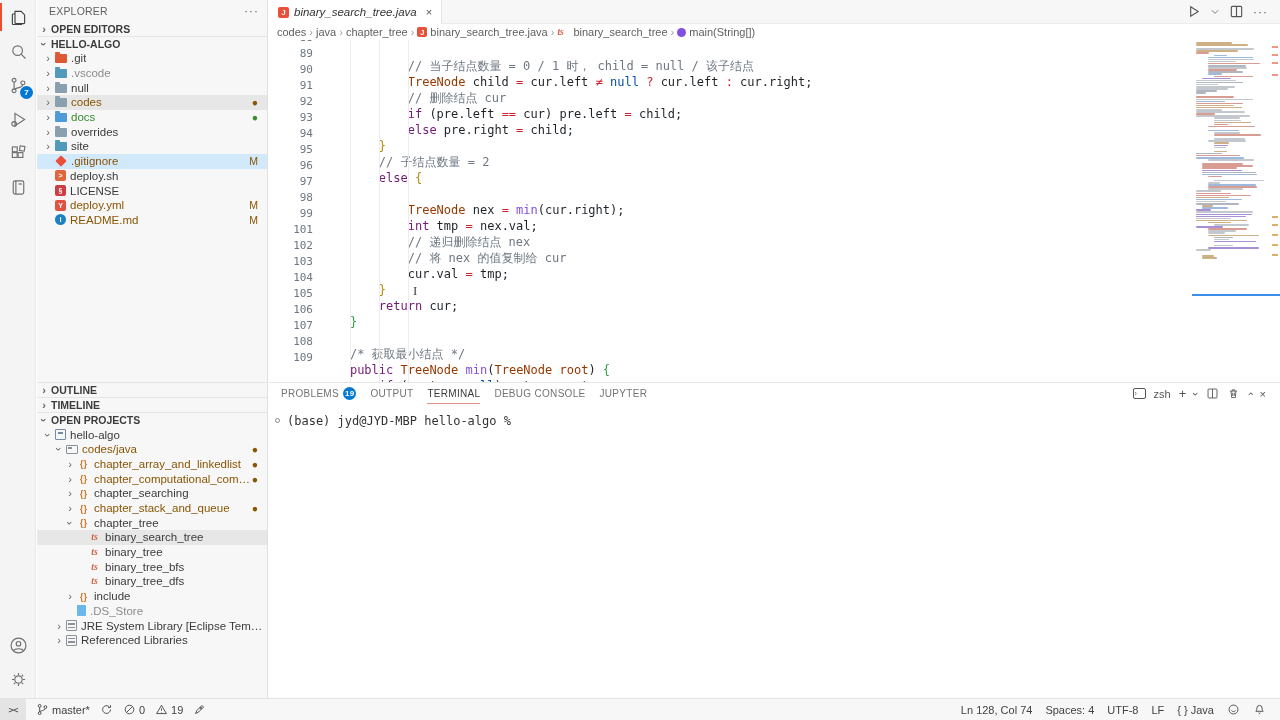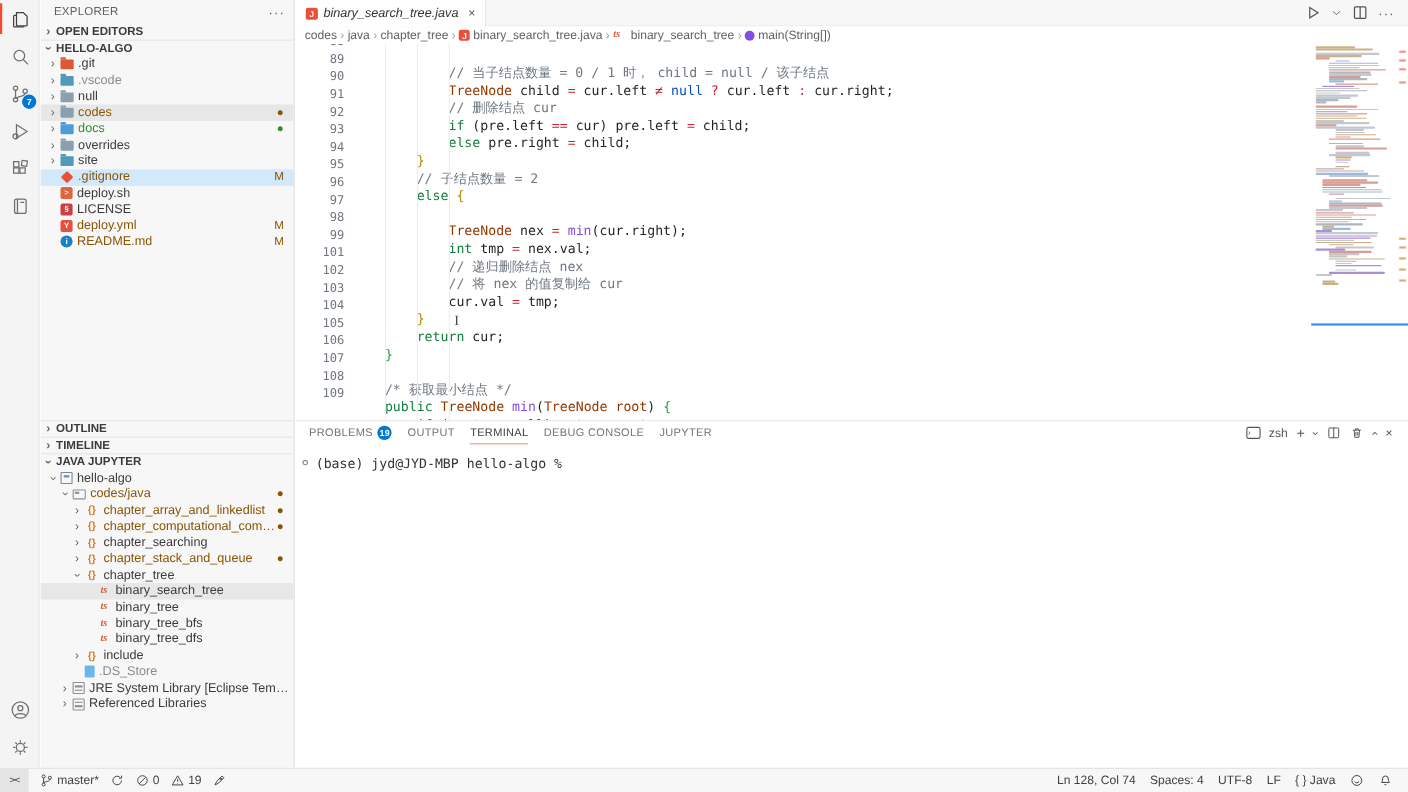--- a/index.html
+++ b/index.html
@@ -63,21 +63,21 @@
   .crumbs { height:16px; display:flex; align-items:center; gap:3px; font-size:11px; color:#616161; padding-left:8px; background:#fff; }
   .crumbs .sep { color:#9d9d9d; }
   .crumb { display:flex; align-items:center; gap:3px; cursor:pointer; }
   .ic-method { width:9px; height:9px; border-radius:50%; background:#8250df; display:inline-block; }
 
   .code { position:absolute; left:0; right:88px; top:40px; bottom:0; overflow:hidden; }
   .code-inner { margin-top:-10px; }
   .cl { display:flex; height:16px; line-height:16px; font-family:"DejaVu Sans Mono", monospace; font-size:12px; }
   .cl .ln { width:44px; text-align:right; color:#6e7681; font-size:11px; flex:none; }
   .cl .ct { margin-left:8px; white-space:pre; color:#1f2328;margin-top:28px; }
-  .t-kw{color:#15803d} .t-op{color:#cf222e} .t-type{color:#953800} .t-fn{color:#8250df}
+  .t-kw{color:#701a75} .t-op{color:#cf222e} .t-type{color:#953800} .t-fn{color:#8250df}
   .t-const{color:#0550ae} .t-cmt{color:#6e7781} .t-pl{color:#1f2328} .t-br1{color:#b58909} .t-br2{color:#2da042}
   .iguide { position:absolute; top:0; bottom:0; width:1px; background:#ededed; }
   .ibeam { position:absolute; font-family:"Liberation Serif", serif; font-size:13px; color:#444; pointer-events:none; }
 
   .minimap { position:absolute; top:40px; right:12px; width:76px; bottom:0; overflow:hidden; cursor:pointer; }
   .mbar { position:absolute; height:1.6px; border-radius:1px; }
   .oruler { position:absolute; top:40px; right:0; width:12px; bottom:0; }
   .omark { position:absolute; right:2px; width:6px; height:2px; }
   .cursorline { position:absolute; right:0; width:88px; height:2px; background:#3b8eea; }
 
@@ -253,21 +253,21 @@
     <div class="shead">
       <span class="chev">›</span>
       <span>OUTLINE</span>
     </div>
     <div class="shead">
       <span class="chev">›</span>
       <span>TIMELINE</span>
     </div>
     <div class="shead">
       <span class="chev down">›</span>
-      <span>JAVA JUPYTER</span>
+      <span>OPEN PROJECTS</span>
     </div>
     <div id="java-tree">
         <div class="row" style="padding-left: 4px;">
           <span class="chev down">›</span>
           <span class="ic ic-proj"></span>
           <span class="lbl ">hello-algo</span>
         </div>
         <div class="row" style="padding-left: 15px;">
           <span class="chev down">›</span>
           <span class="ic ic-pkg"></span>

